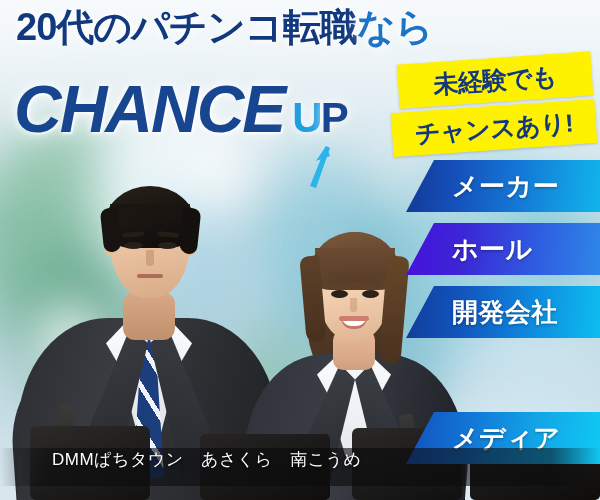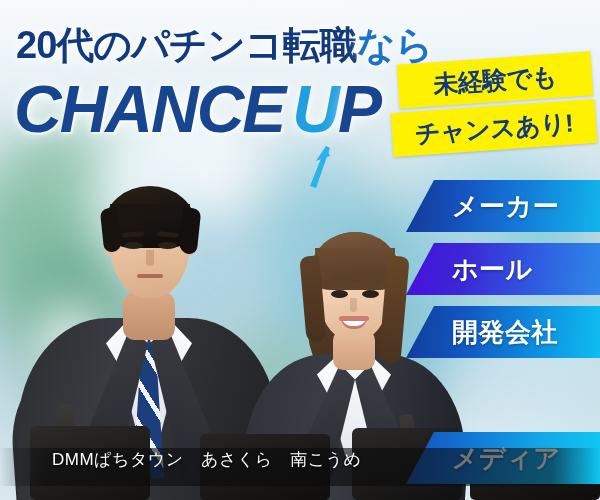--- a/index.html
+++ b/index.html
@@ -181,40 +181,40 @@
 
   
   .bags{position:absolute;left:0;bottom:0;width:600px;height:86px;}
   .bagA{position:absolute;left:30px;bottom:0;width:120px;height:74px;background:linear-gradient(160deg,#2c2b29,#131211);border-radius:6px;}
   .bagB{position:absolute;left:200px;bottom:0;width:130px;height:66px;background:linear-gradient(160deg,#262523,#0f0e0d);border-radius:5px;}
   .bagC{position:absolute;left:352px;bottom:0;width:110px;height:72px;background:linear-gradient(160deg,#2a2927,#111010);border-radius:6px;}
   .bagD{position:absolute;left:470px;bottom:0;width:130px;height:60px;background:linear-gradient(160deg,#232220,#0e0d0c);border-radius:5px;}
 
   
   .headline{
-    position:absolute;left:16px;top:26px;width:420px;
+    position:absolute;left:16px;top:8px;width:420px;
     font-size:38px;font-weight:700;line-height:1;letter-spacing:-1px;
     color:#12387e;white-space:nowrap;
     text-shadow:0 0 8px rgba(255,255,255,.95),0 0 16px rgba(255,255,255,.85),
                 0 0 3px rgba(255,255,255,.9);
   }
   .headline .tail{color:#1d74c6;}
 
   .chance{
     position:absolute;left:14px;top:70px;width:420px;height:78px;
     white-space:nowrap;
   }
   .chance-word{
     font-size:66px;font-weight:700;font-style:italic;letter-spacing:-2px;
     color:#18458f;line-height:78px;
     text-shadow:0 0 9px rgba(255,255,255,.95),0 0 20px rgba(255,255,255,.8),
                 2px 2px 0 rgba(255,255,255,.55);
   }
   .chance-up{
-    font-size:66px;font-weight:700;font-style:italic;letter-spacing:-2px;
+    font-size:42px;font-weight:700;letter-spacing:-2px;
     color:#18458f;line-height:78px;margin-left:8px;
     text-shadow:0 0 9px rgba(255,255,255,.95),0 0 20px rgba(255,255,255,.8);
   }
   .chance-up .u{color:#1f9ee0;}
   .arrow-swoosh{
     position:absolute;left:282px;top:74px;width:36px;height:48px;pointer-events:none;
   }
 
   
   .badge{position:absolute;left:392px;top:52px;width:208px;height:108px;}
@@ -222,21 +222,21 @@
     position:absolute;background:#fff200;
     color:#12387e;font-weight:700;font-size:25px;
     display:flex;align-items:center;justify-content:center;
     letter-spacing:-.5px;white-space:nowrap;
     box-shadow:0 1px 3px rgba(0,0,0,.18);
   }
   .badge-line.l1{left:6px;top:6px;width:194px;height:44px;transform:rotate(-4deg);}
   .badge-line.l2{left:0px;top:54px;width:204px;height:44px;transform:rotate(-4deg);}
 
   
-  .cats{position:absolute;left:406px;top:180px;width:194px;height:318px;}
+  .cats{position:absolute;left:406px;top:160px;width:194px;height:318px;}
   .cat{
     position:absolute;left:0;width:194px;height:52px;
     clip-path:polygon(28px 0,194px 0,194px 52px,0 52px);
     display:flex;align-items:center;
     color:#ffffff;font-weight:700;font-size:26px;letter-spacing:.5px;
     padding-left:46px;box-sizing:border-box;white-space:nowrap;
     text-shadow:0 1px 3px rgba(0,0,0,.35);
   }
   .cat.c0{top:0;  background:linear-gradient(95deg,#123a95 0%,#1550bb 26%,#1478d6 58%,#11b4ea 100%);}
   .cat.c1{top:63px;background:linear-gradient(95deg,#4710dc 0%,#3b27d6 30%,#2e5ee0 68%,#2f86e8 100%);}

